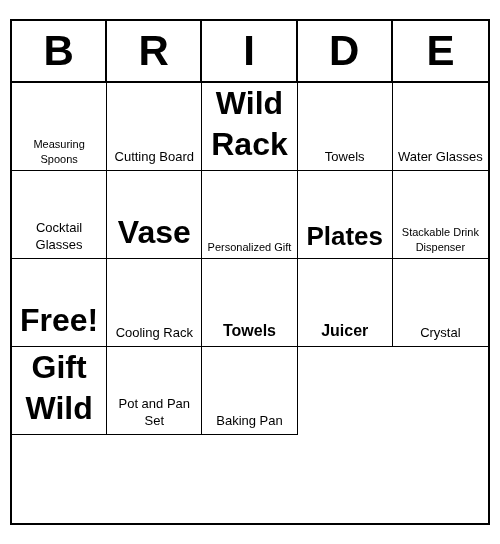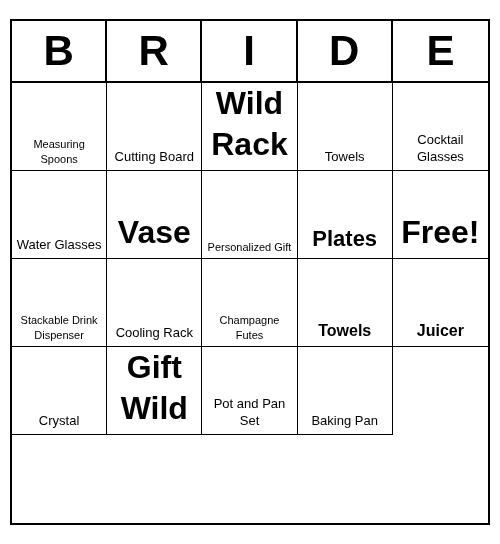--- a/index.html
+++ b/index.html
@@ -53,21 +53,21 @@
       border-right: none;
     }
     .bingo-cell:nth-child(n+21) {
       border-bottom: none;
     }
     .cell-text {
       font-size: 13px;
       line-height: 1.3;
     }
     .cell-text.large {
-      font-size: 22px;
+      font-size: 26px;
       font-weight: bold;
     }
     .cell-text.medium {
       font-size: 16px;
       font-weight: bold;
     }
     .cell-text.xl {
       font-size: 32px;
       font-weight: bold;
     }
@@ -93,45 +93,42 @@
       <div class="bingo-cell">
         <span class="cell-text">Cutting Board</span>
       </div>
       <div class="bingo-cell">
         <span class="cell-text xl">Wild Rack</span>
       </div>
       <div class="bingo-cell">
         <span class="cell-text">Towels</span>
       </div>
       <div class="bingo-cell">
-        <span class="cell-text">Cocktail Glasses</span>
+        <span class="cell-text">Water Glasses</span>
       </div>
       <div class="bingo-cell">
-        <span class="cell-text">Water Glasses</span>
+        <span class="cell-text">Cocktail Glasses</span>
       </div>
       <div class="bingo-cell">
         <span class="cell-text xl">Vase</span>
       </div>
       <div class="bingo-cell">
         <span class="cell-text small">Personalized Gift</span>
       </div>
       <div class="bingo-cell">
         <span class="cell-text large">Plates</span>
       </div>
       <div class="bingo-cell">
+        <span class="cell-text small">Stackable Drink Dispenser</span>
+      </div>
+      <div class="bingo-cell">
         <span class="cell-text xl">Free!</span>
       </div>
       <div class="bingo-cell">
-        <span class="cell-text small">Stackable Drink Dispenser</span>
-      </div>
-      <div class="bingo-cell">
         <span class="cell-text">Cooling Rack</span>
-      </div>
-      <div class="bingo-cell">
-        <span class="cell-text small">Champagne Futes</span>
       </div>
       <div class="bingo-cell">
         <span class="cell-text medium">Towels</span>
       </div>
       <div class="bingo-cell">
         <span class="cell-text medium">Juicer</span>
       </div>
       <div class="bingo-cell">
         <span class="cell-text">Crystal</span>
       </div>

